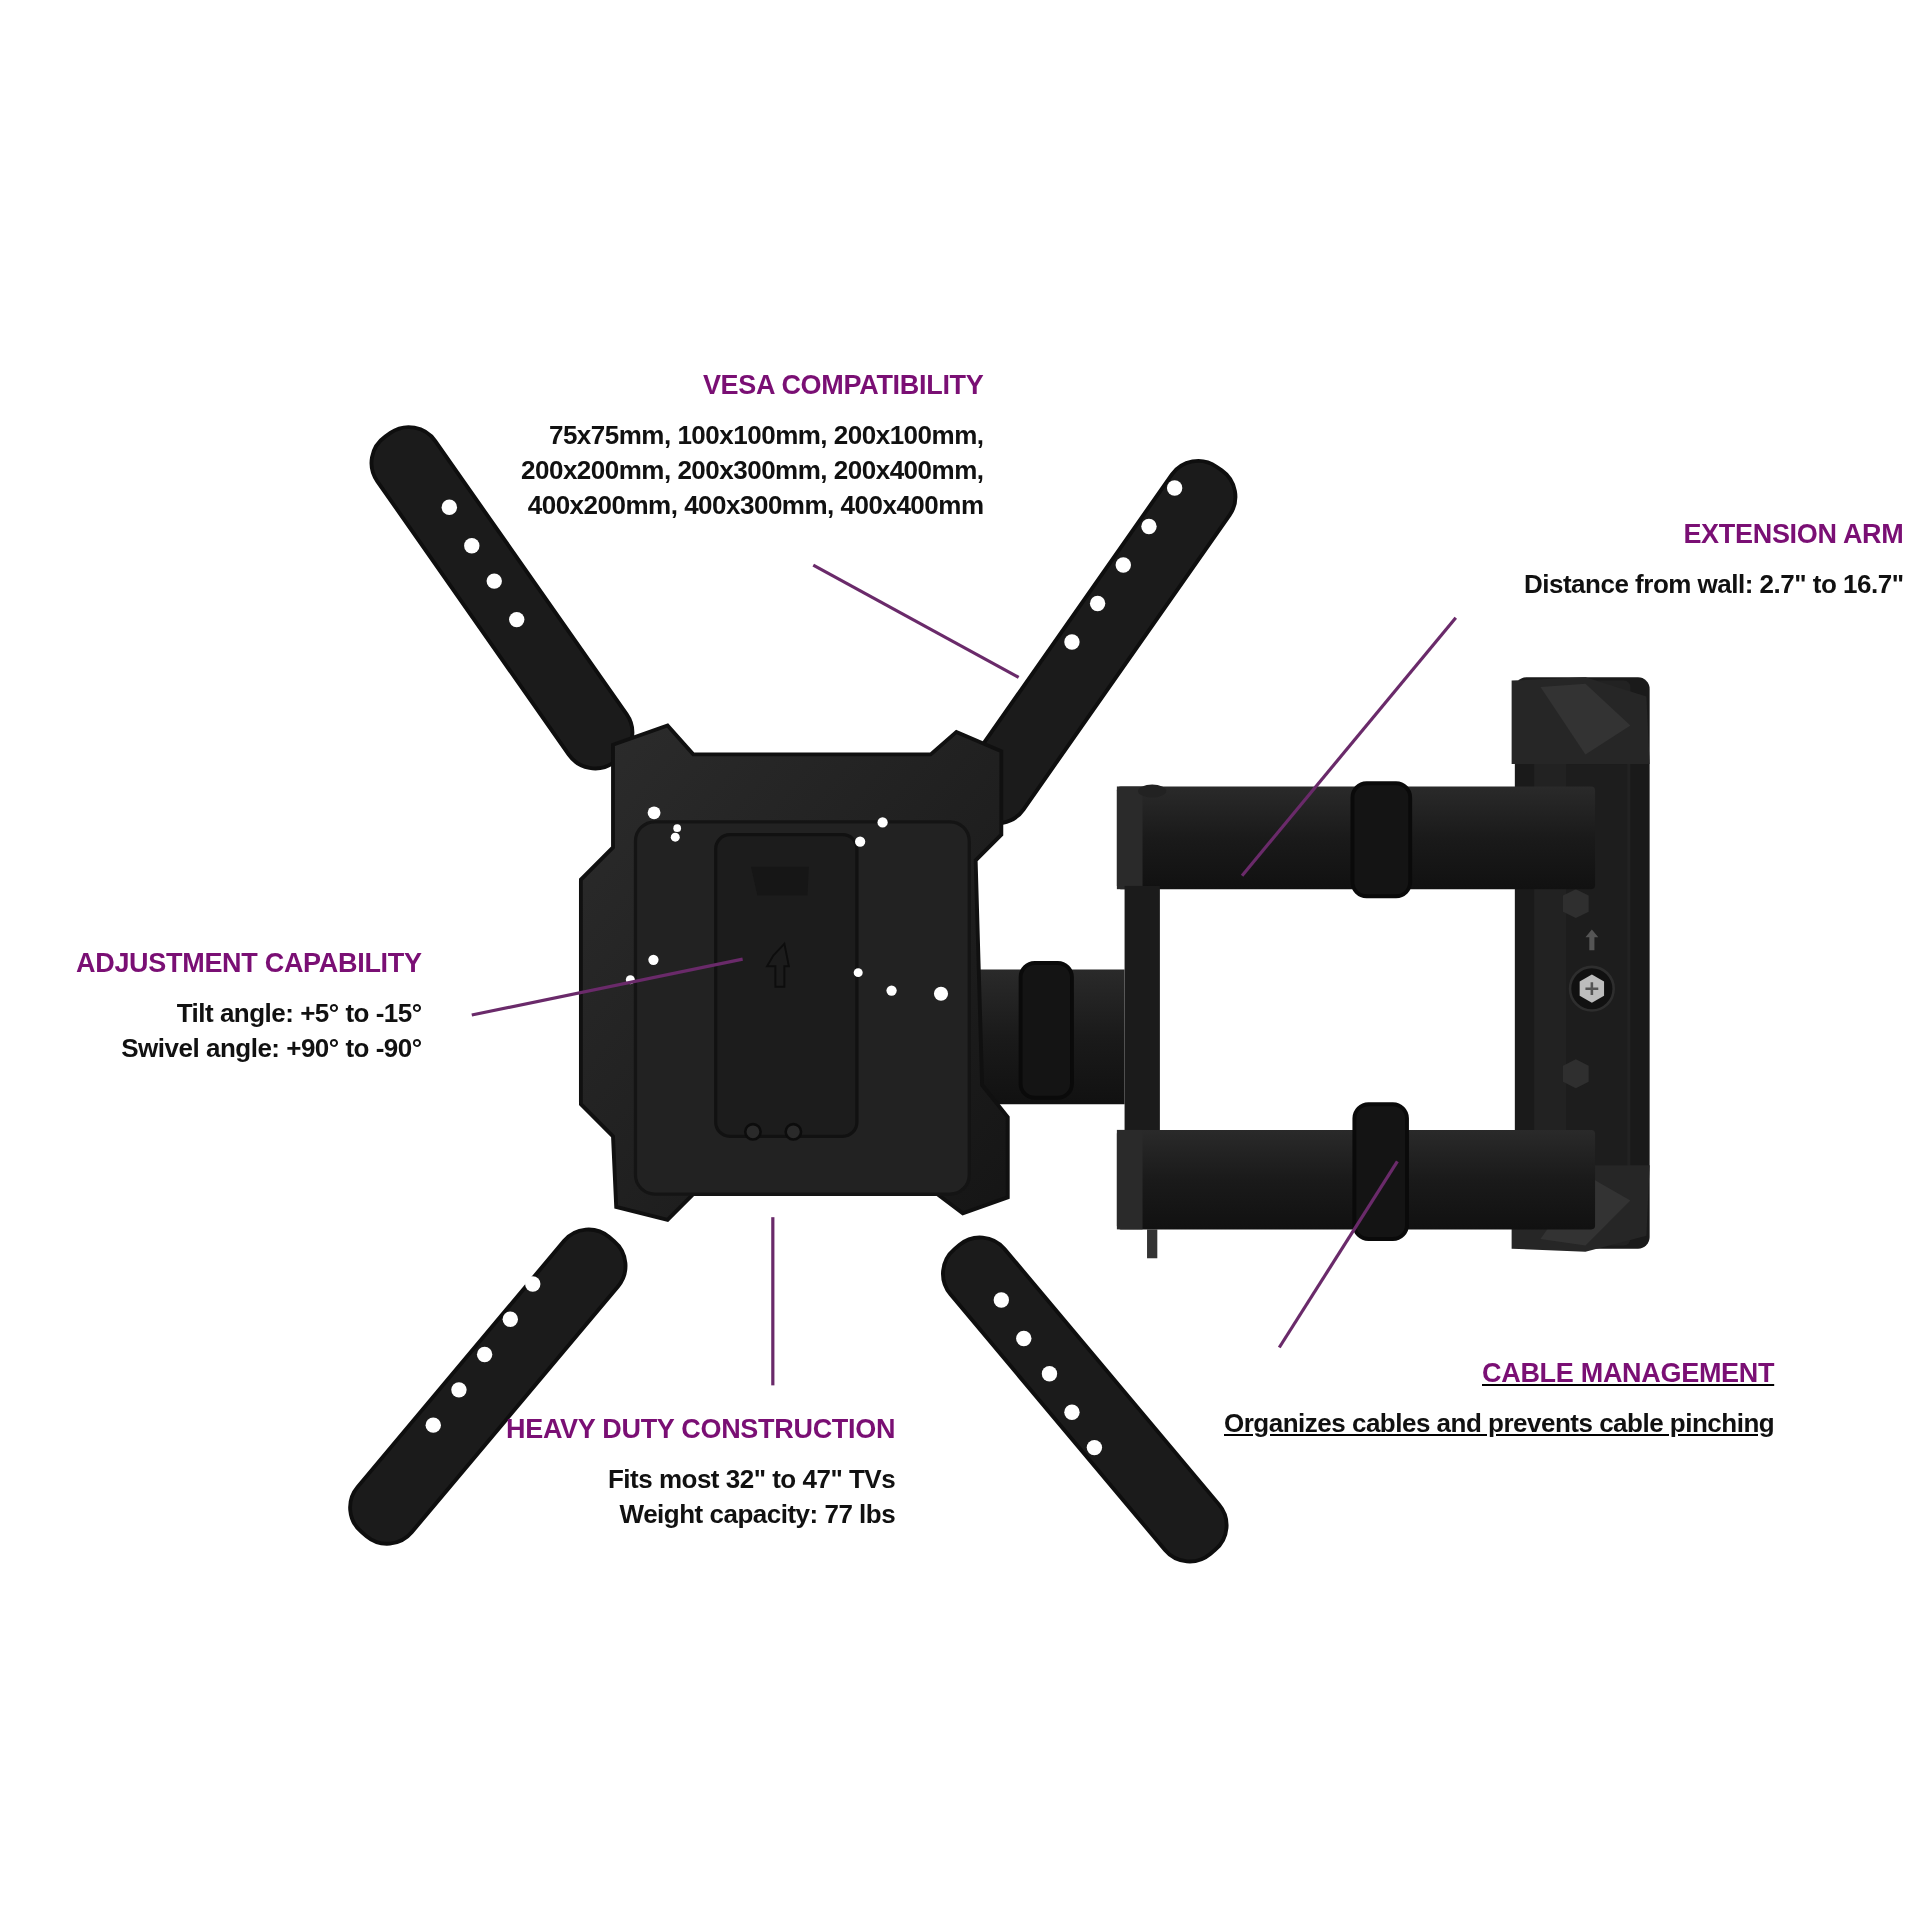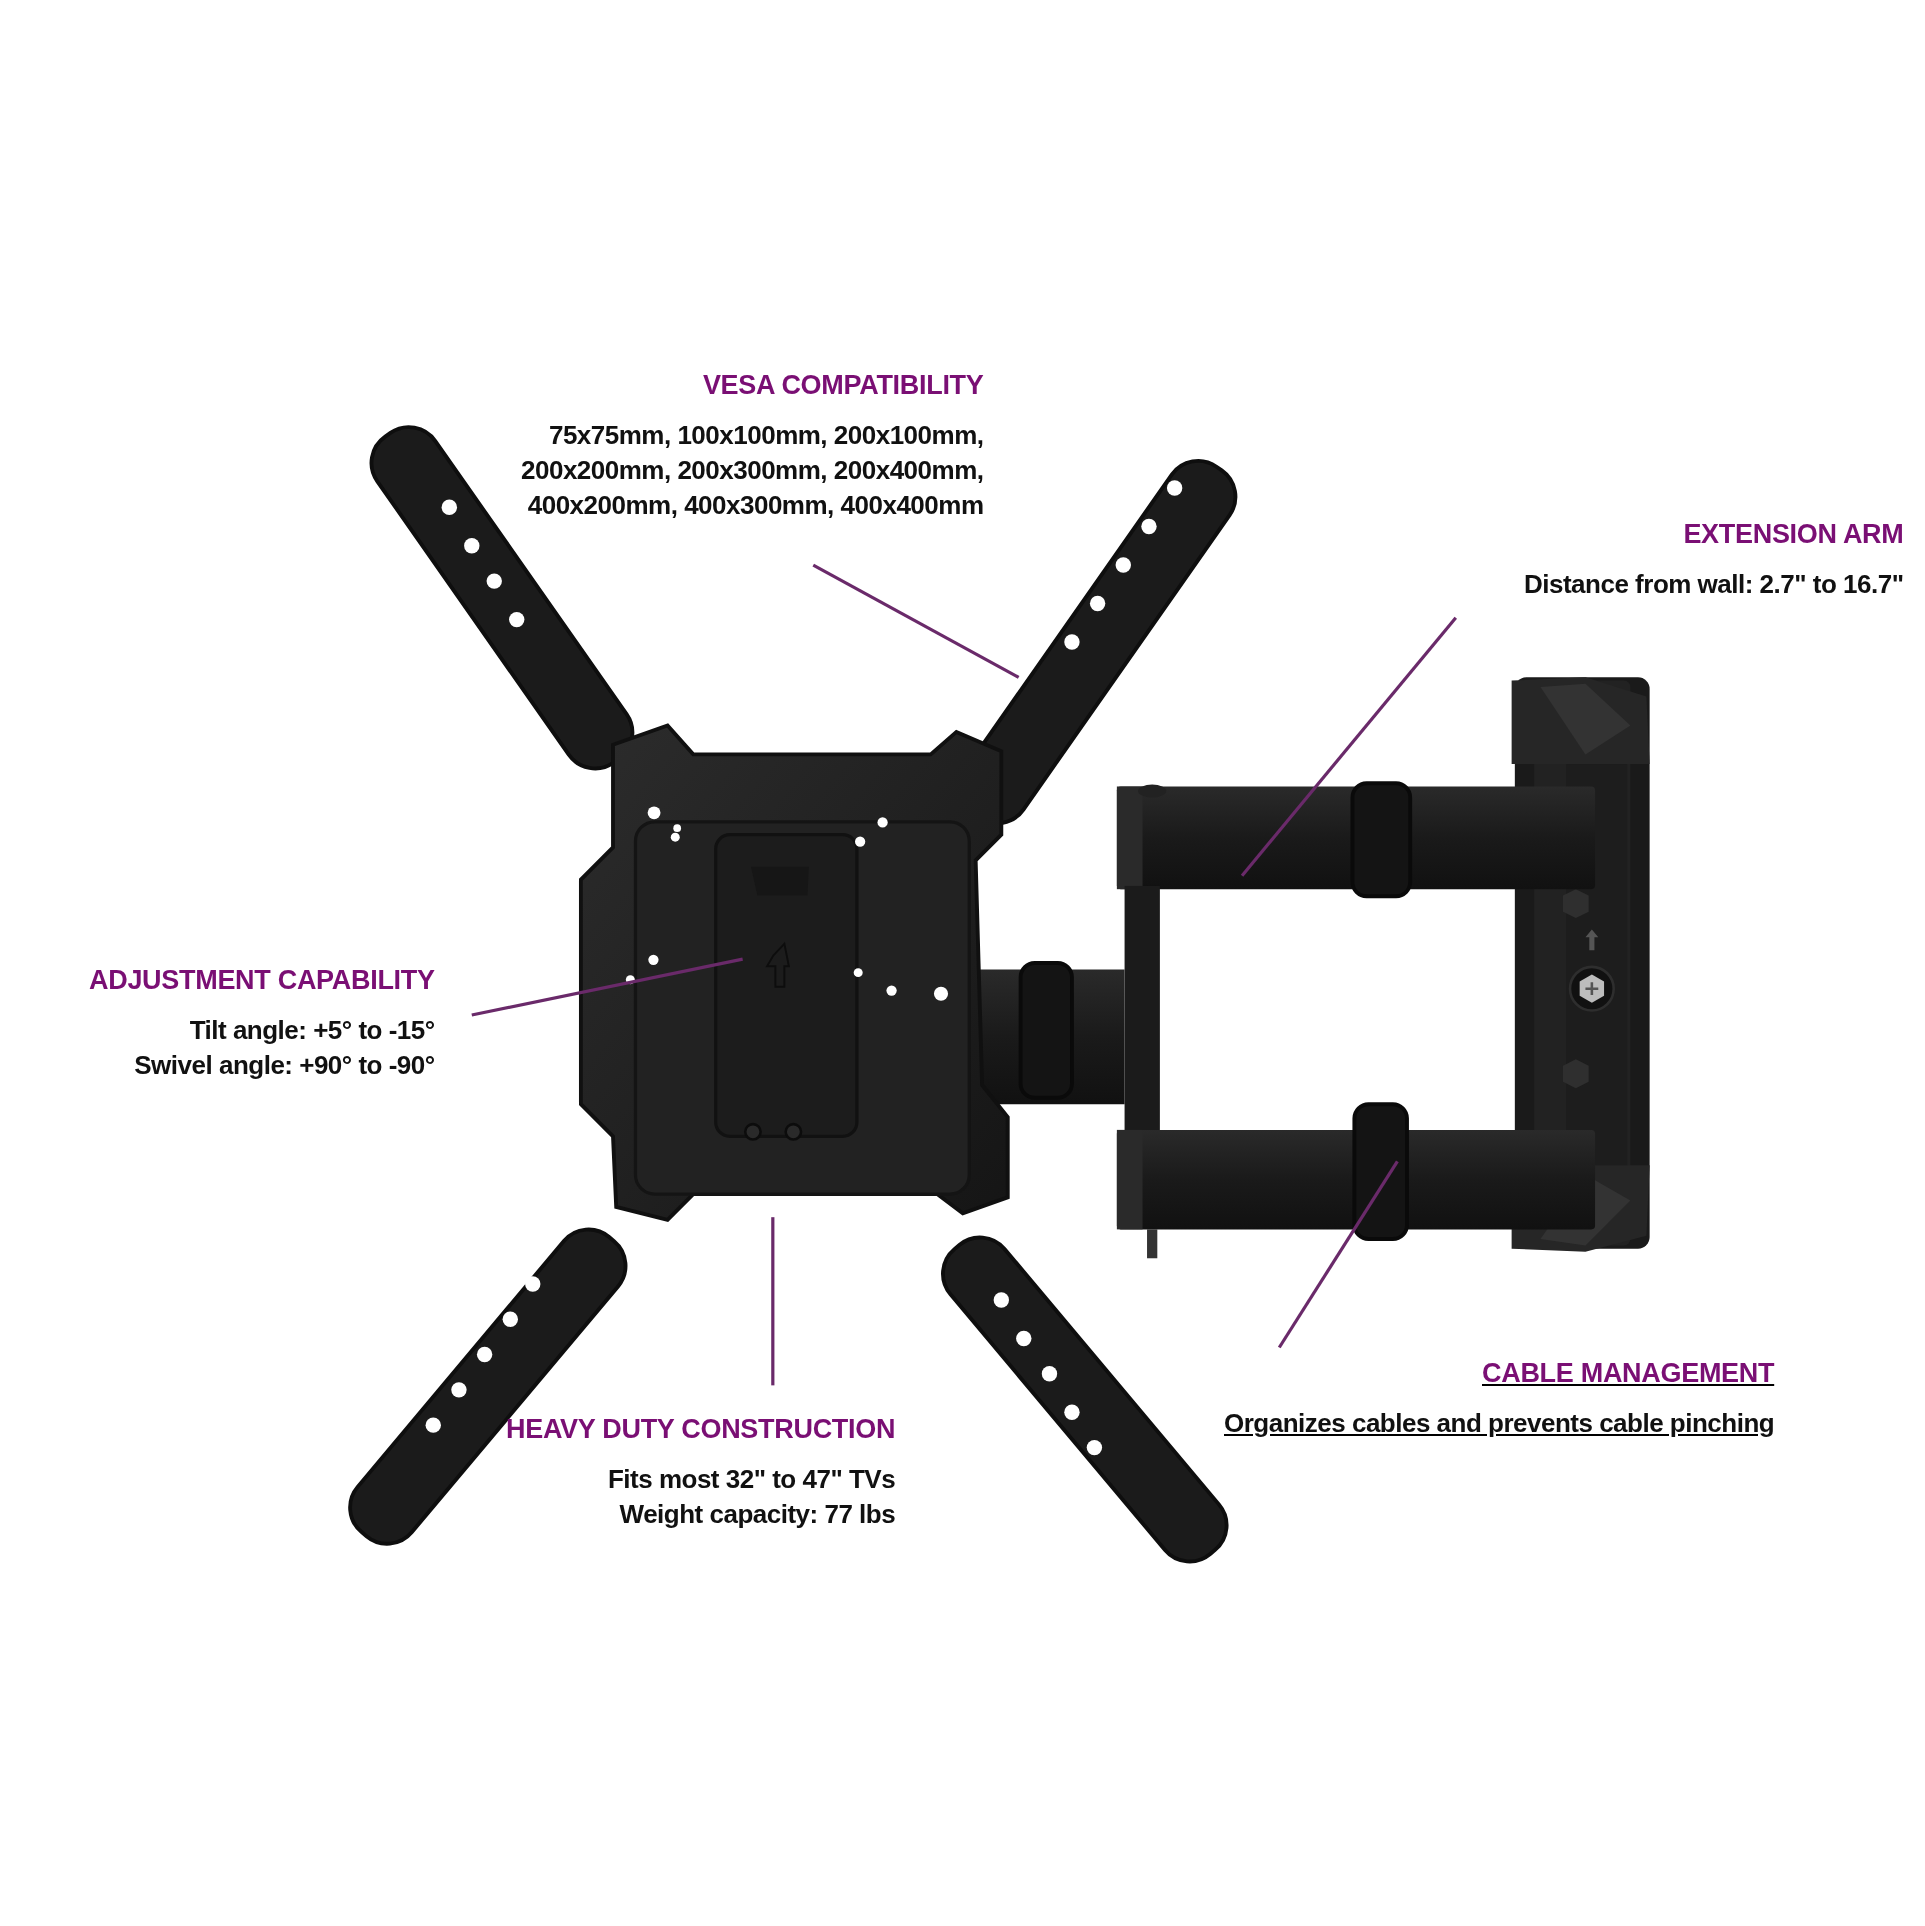--- a/index.html
+++ b/index.html
@@ -154,21 +154,21 @@
   </div>
 </div>
 
 <div class="callout" style="left:1484px; top:521px;margin-left:40px;">
   <div class="callout-title">EXTENSION ARM</div>
   <div class="callout-body">
     <div>Distance from wall: 2.7" to 16.7"</div>
   </div>
 </div>
 
-<div class="callout" style="left:89px; top:950px;margin-top:17px;">
+<div class="callout" style="left:76px; top:950px;">
   <div class="callout-title">ADJUSTMENT CAPABILITY</div>
   <div class="callout-body">
     <div>Tilt angle: +5° to -15°</div>
     <div>Swivel angle: +90° to -90°</div>
   </div>
 </div>
 
 <div class="callout" style="left:506px; top:1416px;">
   <div class="callout-title">HEAVY DUTY CONSTRUCTION</div>
   <div class="callout-body">

